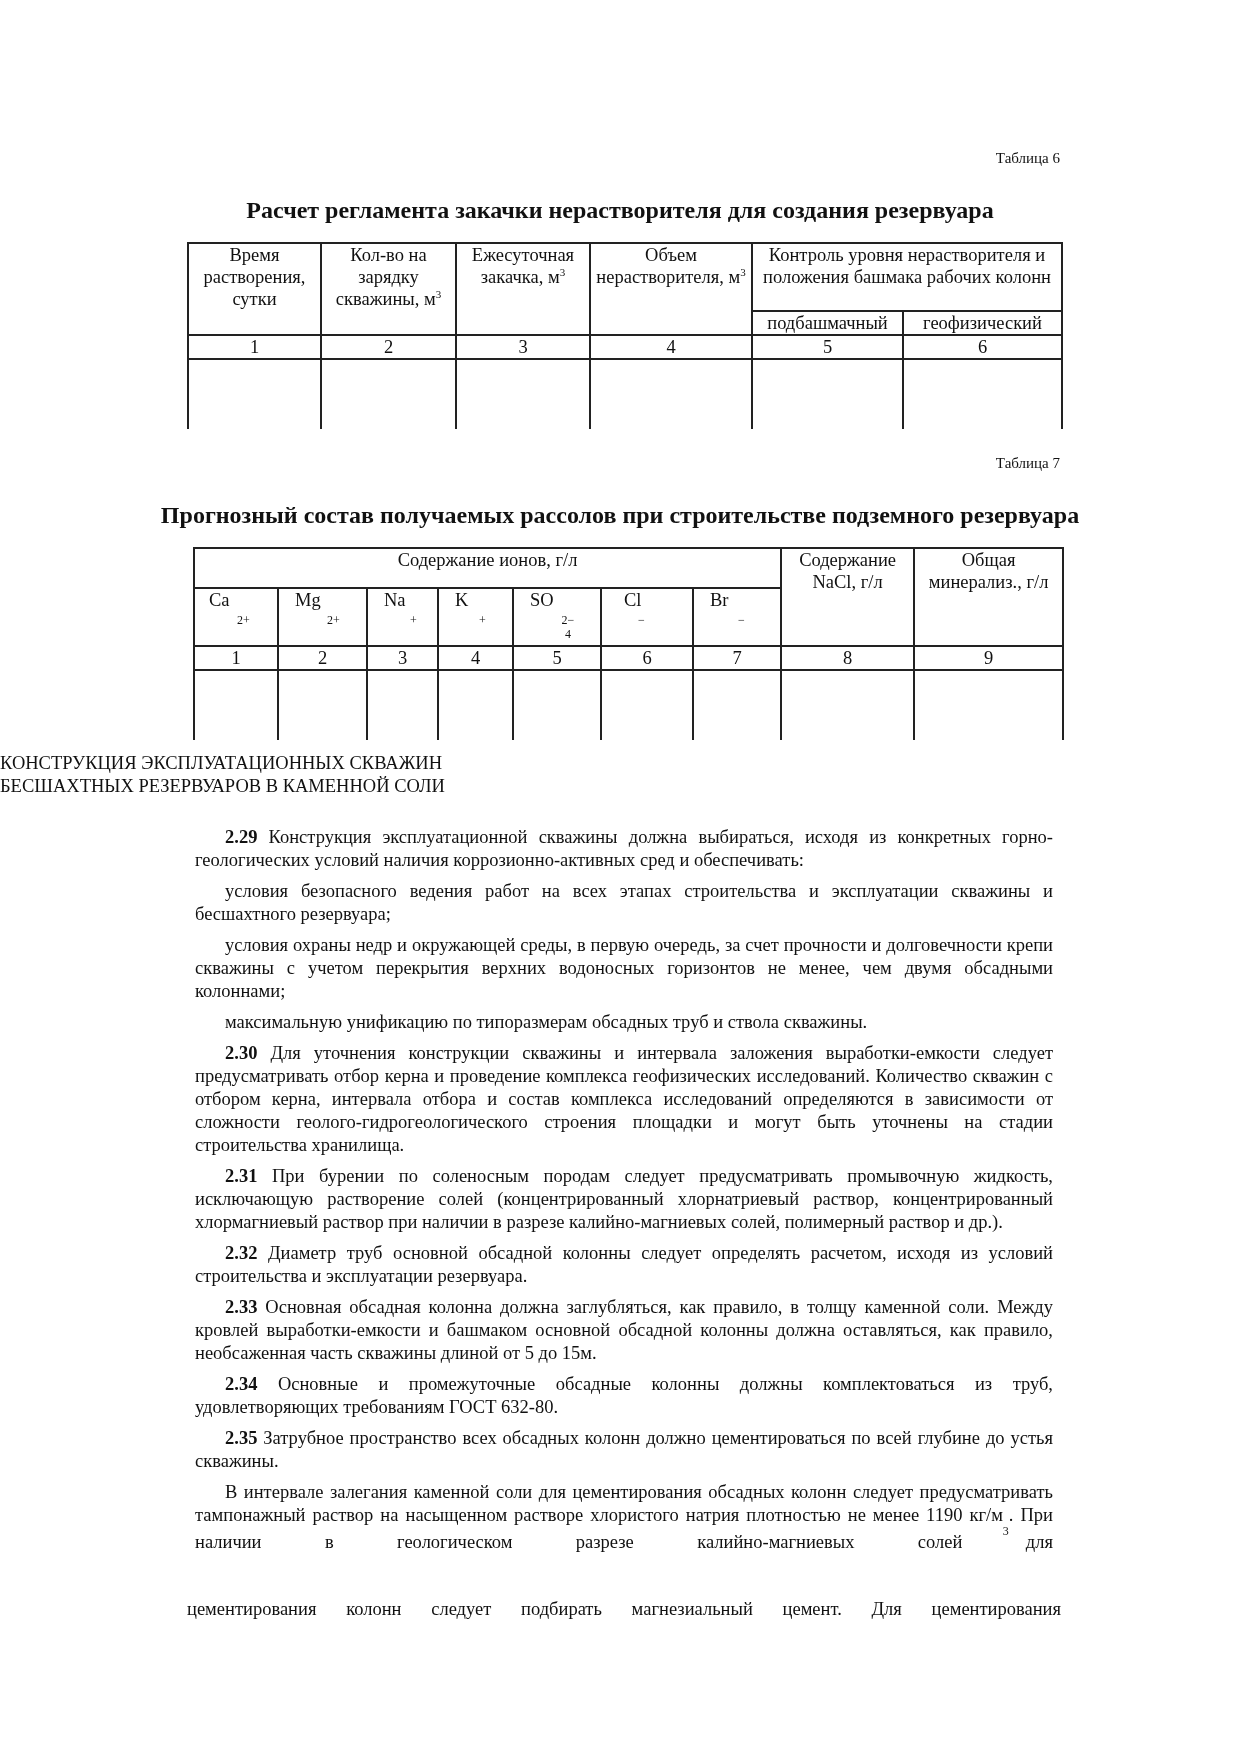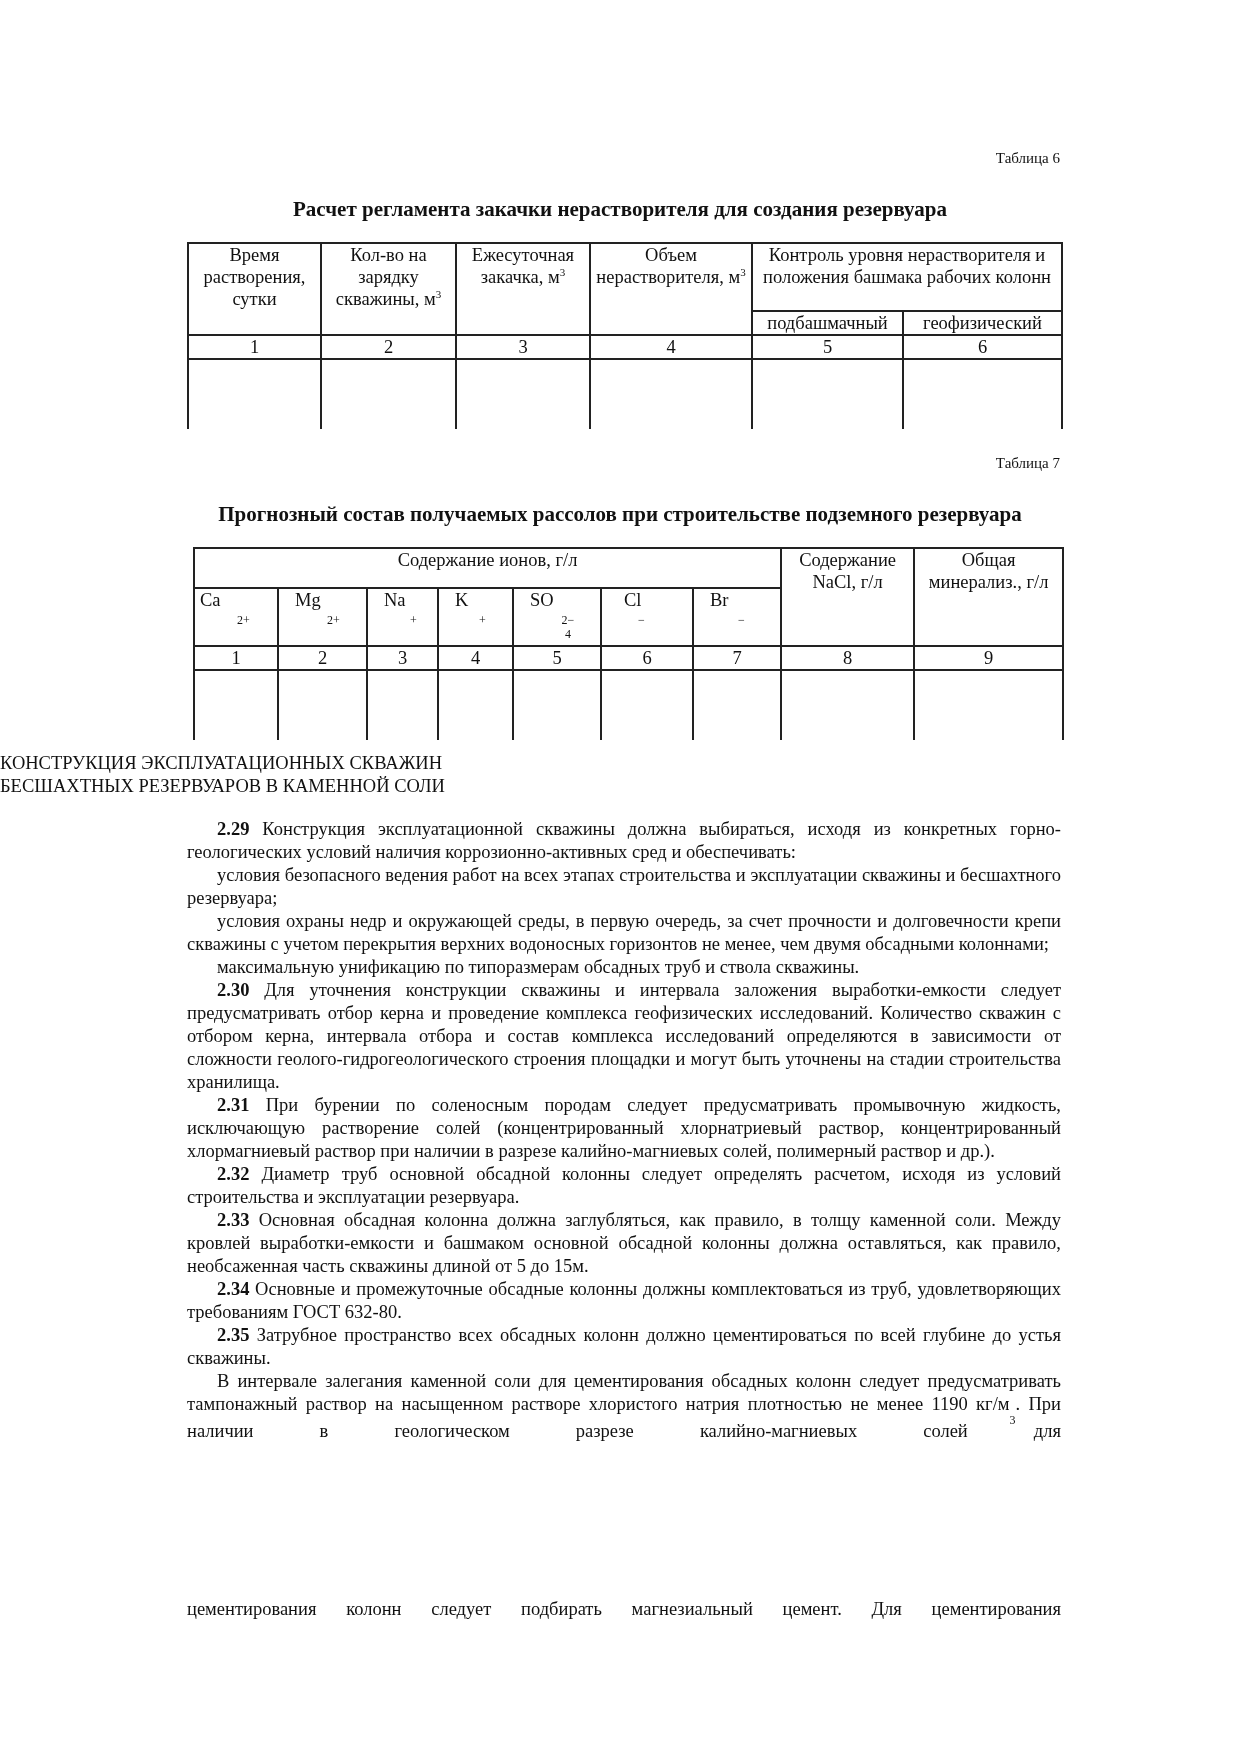--- a/index.html
+++ b/index.html
@@ -1,28 +1,28 @@
 <!DOCTYPE html>
 <html><head>
 <meta charset="utf-8">
 <style>
   html, body { margin:0; padding:0; background:#ffffff; }
   body { width:1240px; height:1755px; position:relative; overflow:hidden;
          font-family:"Liberation Serif", "DejaVu Serif", serif; color:#111; }
   .tbl-label { position:absolute; right:180px; font-size:15px; }
-  .tbl-title { position:absolute; left:0; width:1240px; text-align:center; font-weight:bold; font-size:21px; }
+  .tbl-title { position:absolute; left:0; width:1240px; text-align:center; font-weight:bold; font-size:24px; }
   table { border-collapse:collapse; position:absolute; font-size:18.5px; line-height:22px; table-layout:fixed; }
   td { border:2px solid #222; text-align:center; vertical-align:top; padding:0 2px; }
   .noBottom td.empty { border-bottom:none; }
   sup { font-size:11px; line-height:0; vertical-align:7px; }
   .ion { text-align:left; padding-left:16px; position:relative; }
   .ion .sub { position:absolute; font-size:12px; line-height:14px; text-align:center; }
   .heading { position:absolute; left:0; width:1240px; text-align:left; font-weight:normal; font-size:18.5px; line-height:23px; }
   .body { position:absolute; left:187px; width:874px; font-size:18.5px; line-height:23px; text-align:justify; }
-  .body p { margin:0; text-indent:30px; }
+  .body p { margin:8px; text-indent:30px; }
   .body b { font-weight:bold; }
   .lastline { text-align-last:justify; }
 </style>
 </head>
 <body>
 
 <div class="tbl-label" style="top:150px;">Таблица 6</div>
 <div class="tbl-title" style="top:197px;">Расчет регламента закачки нерастворителя для создания резервуара</div>
 
 <table style="left:187px; top:242px; width:874px;">
@@ -80,21 +80,21 @@
       <col style="width:133px">
       <col style="width:149px">
   </colgroup>
   <tbody>
       <tr style="height:40px;">
     <td colspan="7"><span>Содержание ионов, г/л</span></td>
     <td rowspan="2"><span>Содержание NaCl, г/л</span></td>
     <td rowspan="2"><span>Общая минерализ., г/л</span></td>
   </tr>
   <tr style="height:58px;">
-    <td class="ion" style="padding-left:5px"><span>Ca</span><span class="sub" style="left:42px; top:24px;">2+</span></td>
+    <td class="ion" style="padding-left:14px"><span>Ca</span><span class="sub" style="left:42px; top:24px;">2+</span></td>
     <td class="ion"><span>Mg</span><span class="sub" style="left:48px; top:24px;">2+</span></td>
     <td class="ion"><span>Na</span><span class="sub" style="left:42px; top:24px;">+</span></td>
     <td class="ion"><span>K</span><span class="sub" style="left:40px; top:24px;">+</span></td>
     <td class="ion"><span>SO</span><span class="sub" style="left:46px; top:24px; width:16px;"><span>2−</span><br><span>4</span></span></td>
     <td class="ion" style="padding-left:22px"><span>Cl</span><span class="sub" style="left:36px; top:24px;">−</span></td>
     <td class="ion" style=""><span>Br</span><span class="sub" style="left:44px; top:24px;">−</span></td>
   </tr>
   <tr style="height:24px;">
     <td>1</td>
     <td>2</td>

